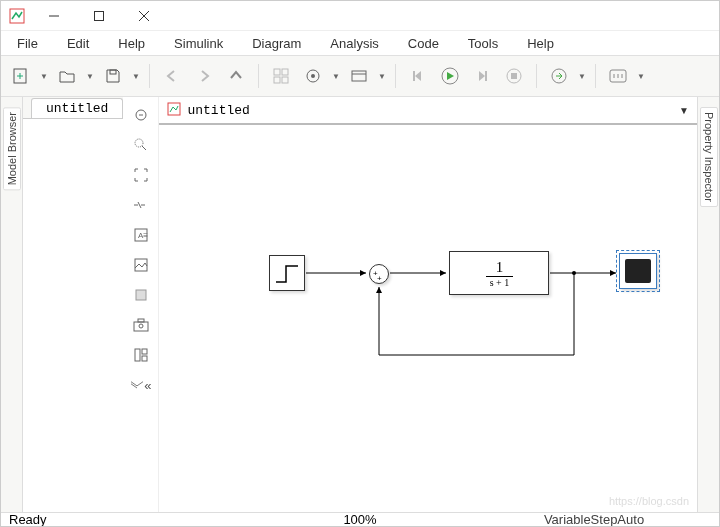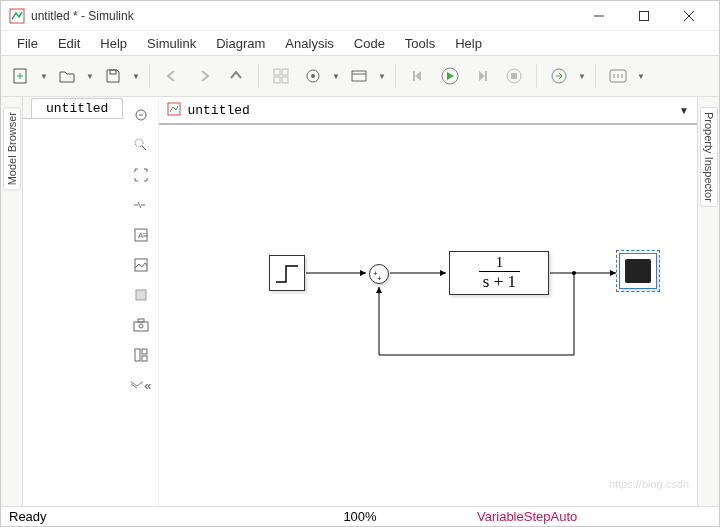--- a/index.html
+++ b/index.html
@@ -2,21 +2,21 @@
 <html><head>
 <meta charset="utf-8">
 <style>
 * { box-sizing: border-box; margin: 0; padding: 0; }
 body { font-family: "Segoe UI", Arial, sans-serif; font-size: 13px; background: #fff; width: 720px; height: 527px; overflow: hidden; display: flex; flex-direction: column; border: 1px solid #ccc; }
 .titlebar { height: 30px; display: flex; align-items: center; padding: 0 8px; background: #fff; border-bottom: 1px solid #eee; }
 .titlebar .icon { width: 16px; height: 16px; margin-right: 6px; }
 .titlebar .title { flex: 1; font-size: 12px; color: #333; }
 .titlebar .winbtns { display: flex; gap: 0; }
 .titlebar .winbtn { width: 45px; height: 28px; display: flex; align-items: center; justify-content: center; color: #555; }
-.menubar { height: 24px; display: flex; align-items: center; padding: 0 6px; gap: 0; background: #fff; }
+.menubar { height: 24px; display: flex; align-items: center; padding: 0 6px; gap: 9px; background: #fff; }
 .menubar .menuitem { padding: 2px 10px; font-size: 13px; color: #333; cursor: pointer; }
 .toolbar { height: 42px; display: flex; align-items: center; padding: 0 6px; gap: 4px; background: #f7f7f5; border-top: 1px solid #e0e0e0; border-bottom: 1px solid #e0e0e0; }
 .tbtn { width: 28px; height: 28px; display: flex; align-items: center; justify-content: center; border-radius: 2px; color: #888; }
 .tbtn.enabled { color: #444; }
 .tdrop { width: 10px; display: flex; align-items: center; justify-content: center; color: #666; font-size: 8px; }
 .tsep { width: 1px; height: 24px; background: #ddd; margin: 0 4px; }
 .workarea { flex: 1; display: flex; min-height: 0; }
 .sidetab-l, .sidetab-r { width: 22px; background: #f7f7f5; border-right: 1px solid #ddd; display: flex; align-items: flex-start; justify-content: center; padding-top: 10px; }
 .sidetab-r { border-right: none; border-left: 1px solid #ddd; }
 .vtext { writing-mode: vertical-rl; font-size: 11px; color: #444; padding: 4px 2px; background: #fff; border: 1px solid #ddd; border-radius: 2px; }
@@ -30,41 +30,40 @@
 .canvas-col { flex: 1; display: flex; flex-direction: column; min-width: 0; }
 .breadcrumb { height: 28px; display: flex; align-items: center; padding: 0 8px; border-bottom: 2px solid #bbb; gap: 6px; background: #fff; }
 .breadcrumb .model-name { font-family: "Courier New", monospace; font-size: 13px; }
 .breadcrumb .dd { margin-left: auto; font-size: 10px; color: #333; }
 .canvas { flex: 1; position: relative; background: #fff; overflow: hidden; }
 .block { position: absolute; background: #fff; border: 1px solid #333; box-shadow: 2px 2px 3px rgba(0,0,0,0.15); }
 .step { left: 110px; top: 130px; width: 36px; height: 36px; }
 .sum { left: 210px; top: 139px; width: 20px; height: 20px; border-radius: 50%; background: #fff; }
 .tf { left: 290px; top: 126px; width: 100px; height: 44px; display: flex; flex-direction: column; align-items: center; justify-content: center; font-family: "Times New Roman", serif; }
 .tf .num { font-size: 15px; }
-.tf .den { font-size: 17px; border-top: 1px solid #000; padding: 0 4px; }
+.tf .den { font-size: 10px; border-top: 1px solid #000; padding: 0 4px; }
 .scope { left: 460px; top: 128px; width: 38px; height: 36px; border: 1px solid #3a7bbf; outline: 1px dashed #3a7bbf; outline-offset: 2px; }
 .scope-inner { margin: 5px; height: 24px; background: #222; border-radius: 2px; }
 svg.wires { position: absolute; left: 0; top: 0; width: 100%; height: 100%; pointer-events: none; }
-.statusbar { height: 20px; display: flex; align-items: center; padding: 0 8px; background: #fff; border-top: 1px solid #ddd; font-size: 13px; }
+.statusbar { height: 14px; display: flex; align-items: center; padding: 0 8px; background: #fff; border-top: 1px solid #ddd; font-size: 13px; }
 .statusbar .s-left { flex: 1; }
 .statusbar .s-center { flex: 1; text-align: center; }
-.statusbar .s-right { flex: 1; text-align: left; color: #be185d; }
-.watermark { position: absolute; right: 8px; bottom: 16px; font-size: 11px; color: #ddd; pointer-events: none; }
+.statusbar .s-right { flex: 1; text-align: center; color: #404040; }
+.watermark { position: absolute; right: 8px; bottom: 5px; font-size: 11px; color: #ddd; pointer-events: none; }
 </style>
 </head>
 <body>
 
 <div class="titlebar">
   <span class="icon">
     <svg viewBox="0 0 16 16">
         <rect x="1" y="1" width="14" height="14" fill="#fff" stroke="#d44" stroke-width="1"></rect>
         <path d="M3 11 L7 5 L10 9 L13 4" stroke="#2a6" stroke-width="1.5" fill="none"></path>
       </svg>
   </span>
-  <span class="title">untitled * - Simulink</span>
   <div class="winbtns">
     <div class="winbtn">
         <svg width="10" height="10">
           <line x1="0" y1="5" x2="10" y2="5" stroke="#333"></line>
         </svg>
       </div>
     <div class="winbtn">
         <svg width="10" height="10">
           <rect x="0.5" y="0.5" width="9" height="9" fill="none" stroke="#333"></rect>
         </svg>

